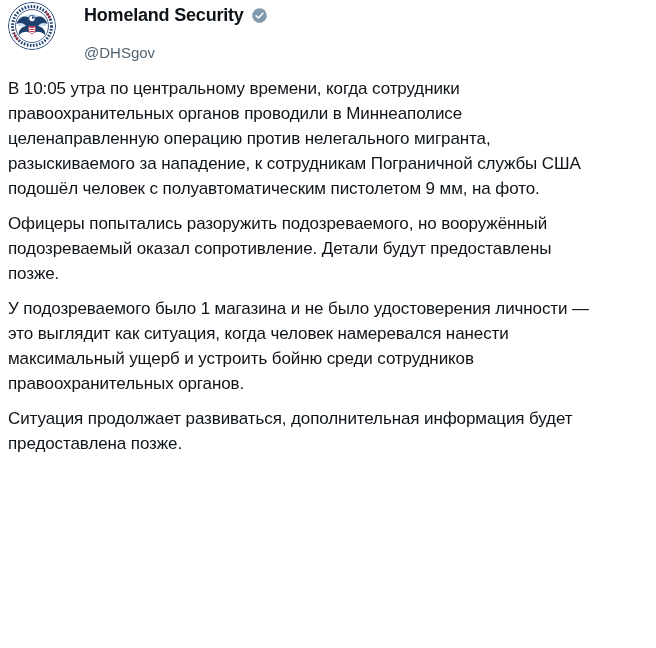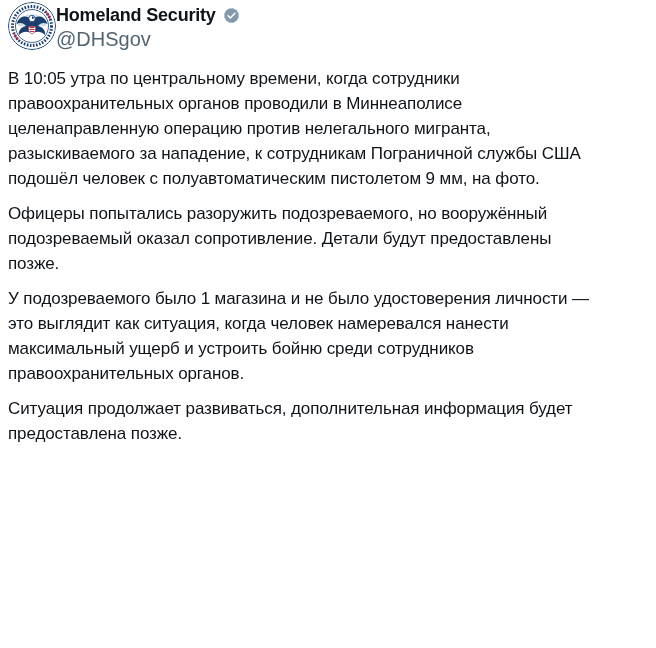--- a/index.html
+++ b/index.html
@@ -11,21 +11,21 @@
     font-family: "Liberation Sans", "DejaVu Sans", sans-serif;
     color: #0f1419;
   }
   .post {
     width: 656px;
     padding: 2px 8px 0 8px;
   }
   .post-header {
     display: flex;
     align-items: flex-start;
-    gap: 0;
+    gap: 28px;
   }
   .avatar {
     width: 48px;
     height: 48px;
     border-radius: 50%;
     overflow: hidden;
     flex: 0 0 48px;
     cursor: pointer;
   }
   .author-block {
@@ -45,23 +45,23 @@
     letter-spacing: -0.2px;
     cursor: pointer;
   }
   .verified-badge {
     width: 19px;
     height: 19px;
     display: inline-block;
     margin-left: 2px;
   }
   .author-handle {
-    font-size: 20px;
+    font-size: 15px;
     color: #536471;
-    margin-top: 2px;
+    margin-top: 18px;
     cursor: pointer;
   }
   .post-body {
     margin-top: 15px;
   }
   .post-body p {
     font-size: 17px;
     line-height: 25px;
     color: #0f1419;
     white-space: pre-line;

